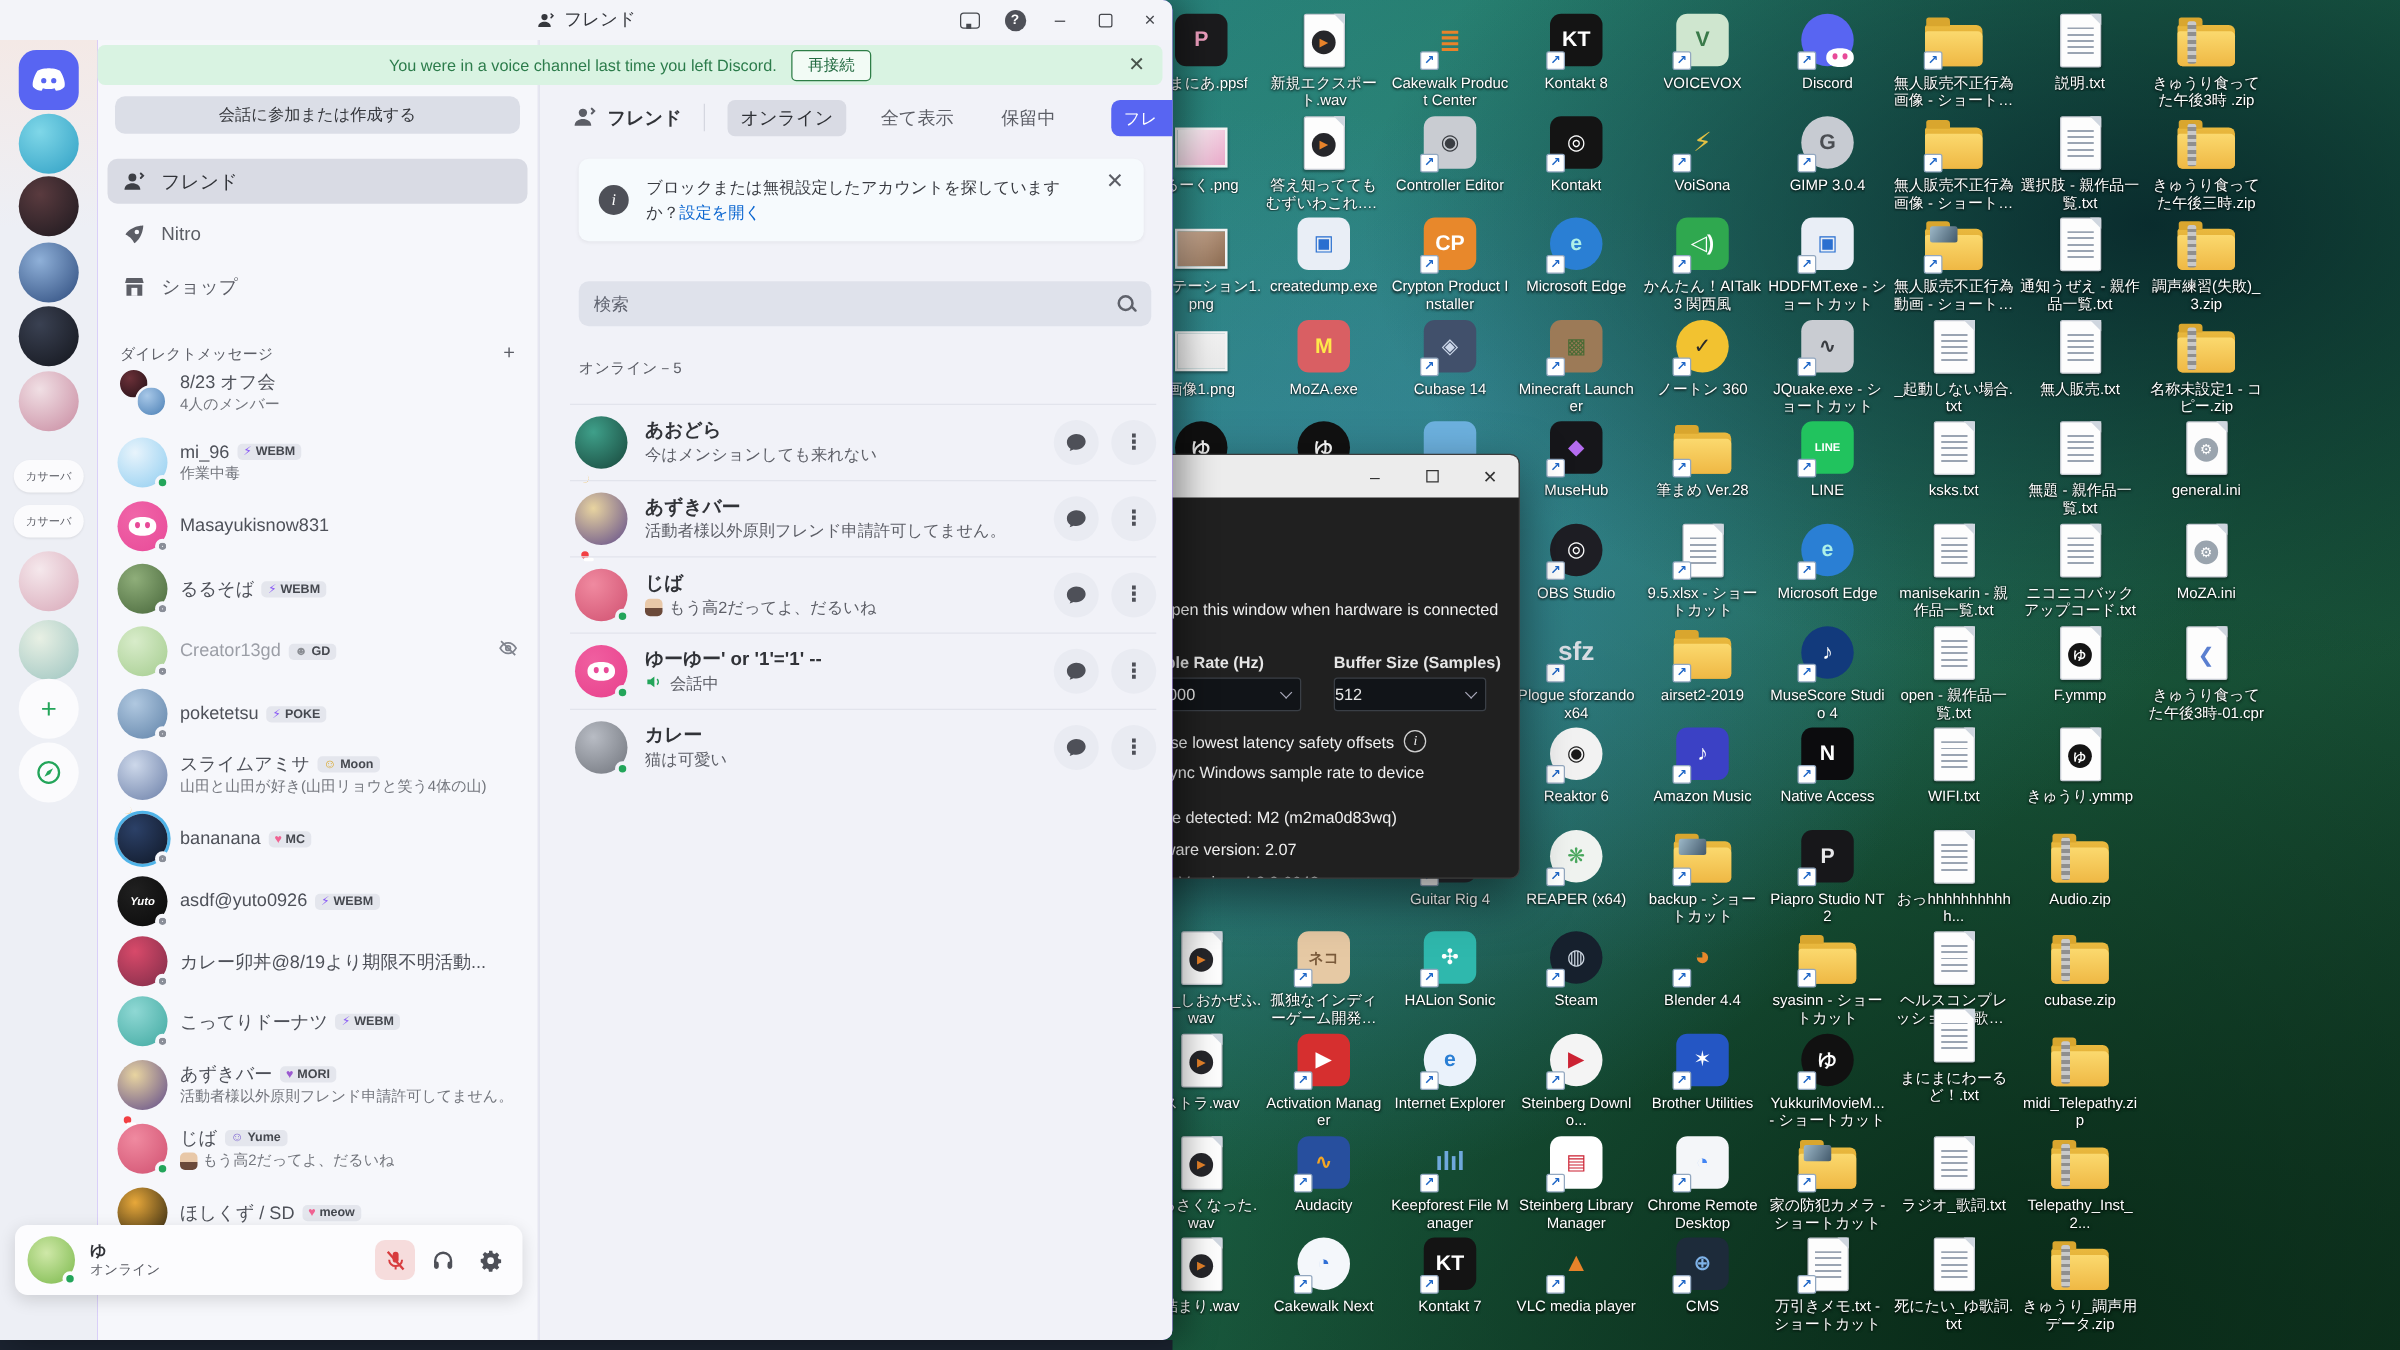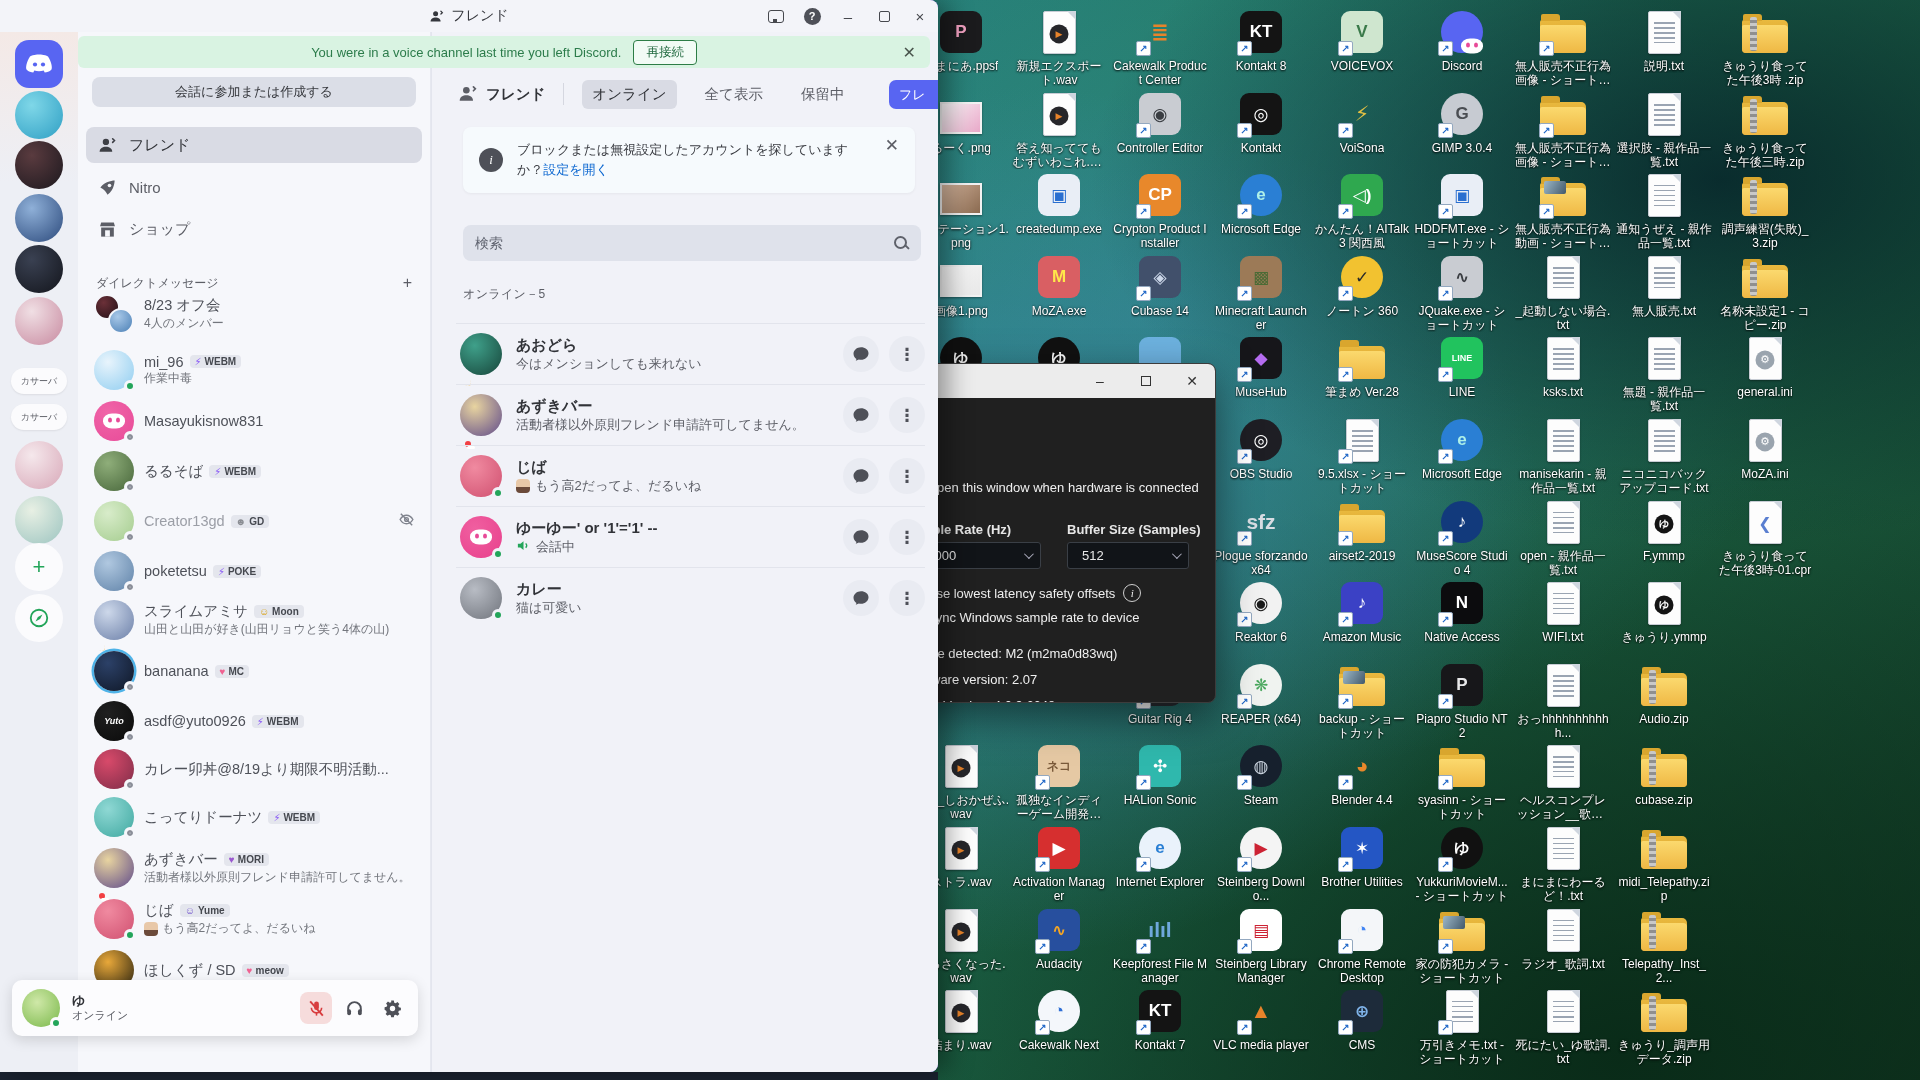--- a/index.html
+++ b/index.html
@@ -674,21 +674,21 @@
         <div class="page lines"></div>
       </div>
       <div class="dt-label">おっhhhhhhhhhhh...</div>
     </div>
     <div class="dt-item" style="left: 1515px; top: 742px;">
       <div class="icn">
         <div class="page lines"></div>
       </div>
       <div class="dt-label">ヘルスコンプレッション__歌詞.txt</div>
     </div>
-    <div class="dt-item" style="left: 1515px; top: 824px;">
+    <div class="dt-item" style="left: 1515px; top: 804px;">
       <div class="icn">
         <div class="page lines"></div>
       </div>
       <div class="dt-label">まにまにわーるど！.txt</div>
     </div>
     <div class="dt-item" style="left: 1515px; top: 906px;">
       <div class="icn">
         <div class="page lines"></div>
       </div>
       <div class="dt-label">ラジオ_歌詞.txt</div>
@@ -864,21 +864,21 @@
     </div>
     <div class="dlg-row dlg-label" style="top:124px">
       <span style="width:148px">Sample Rate (Hz)</span>
       <span style="position:absolute;left:162px">Buffer Size (Samples)</span>
     </div>
     <div class="dd" style="left:14px;top:144px;width:136px">
       <span style="padding-left:14px">48000</span>
       <span class="chev"></span>
     </div>
     <div class="dd" style="left:176px;top:144px;width:122px">
-      <span style="padding-left:14px">512</span>
+      <span style="">512</span>
       <span class="chev"></span>
     </div>
     <div class="dlg-row" style="top:186px">
       <span class="cbx"></span>
       <span>Use lowest latency safety offsets</span>
       <span class="info-i">i</span>
     </div>
     <div class="dlg-row" style="top:212px">
       <span class="cbx"></span>
       <span>Sync Windows sample rate to device</span>

